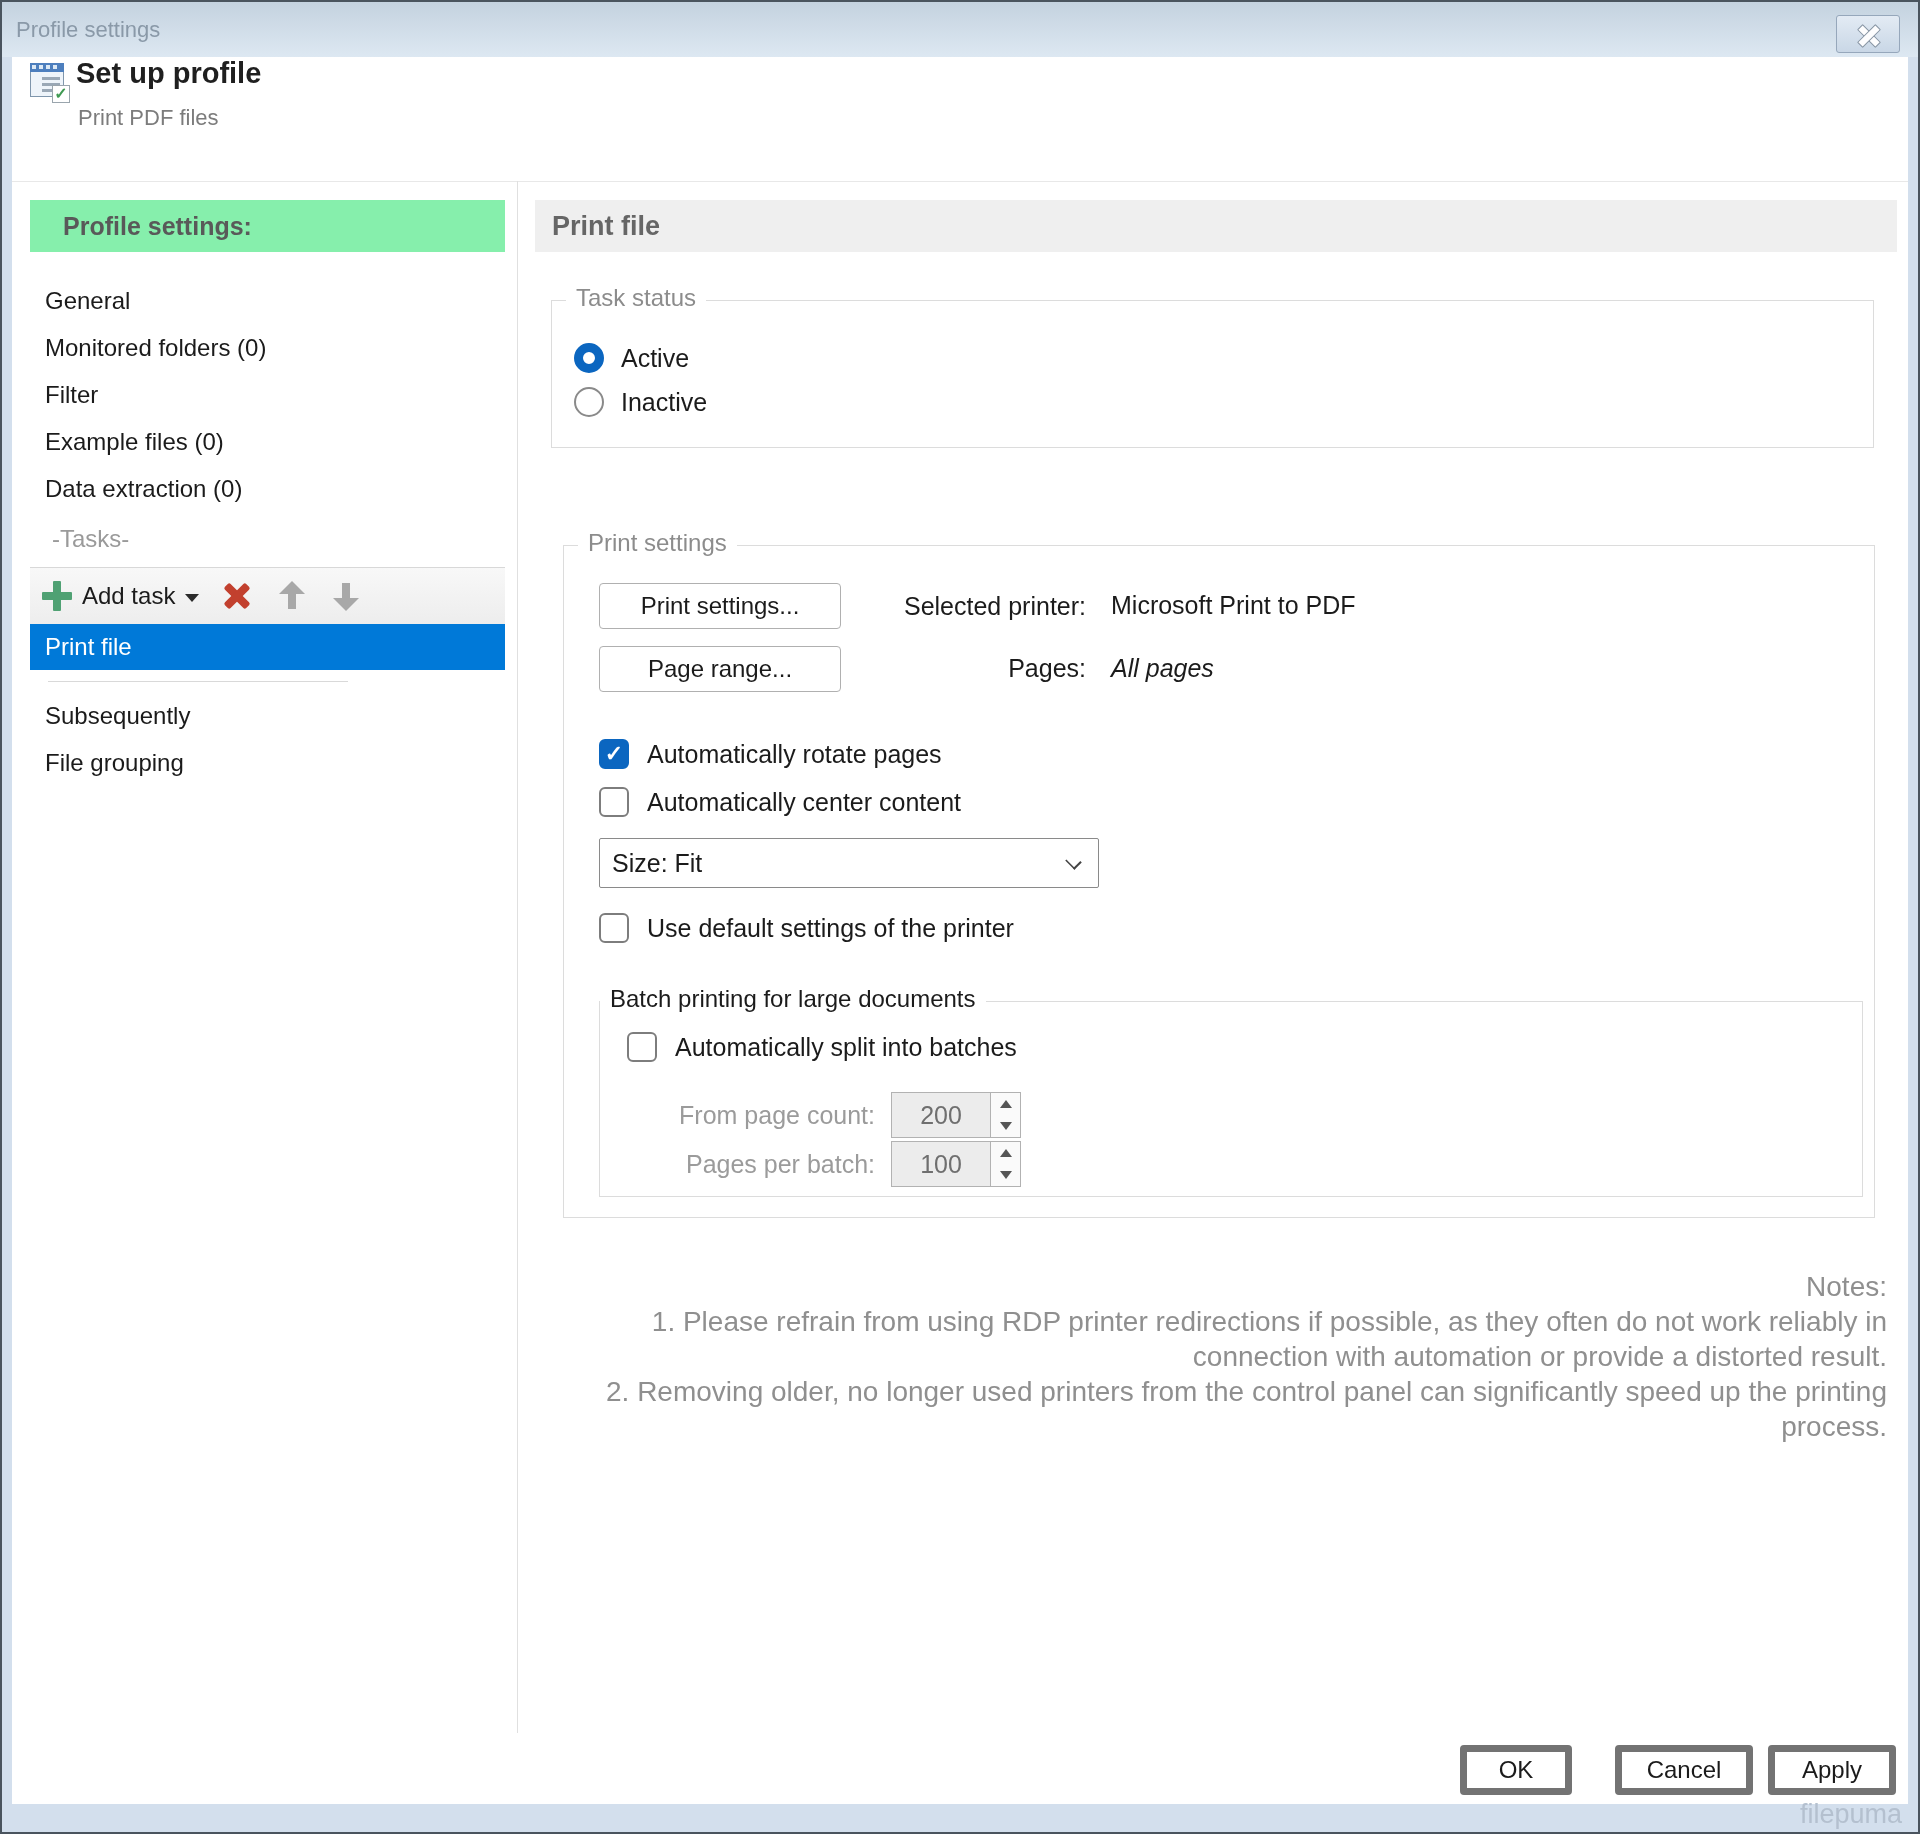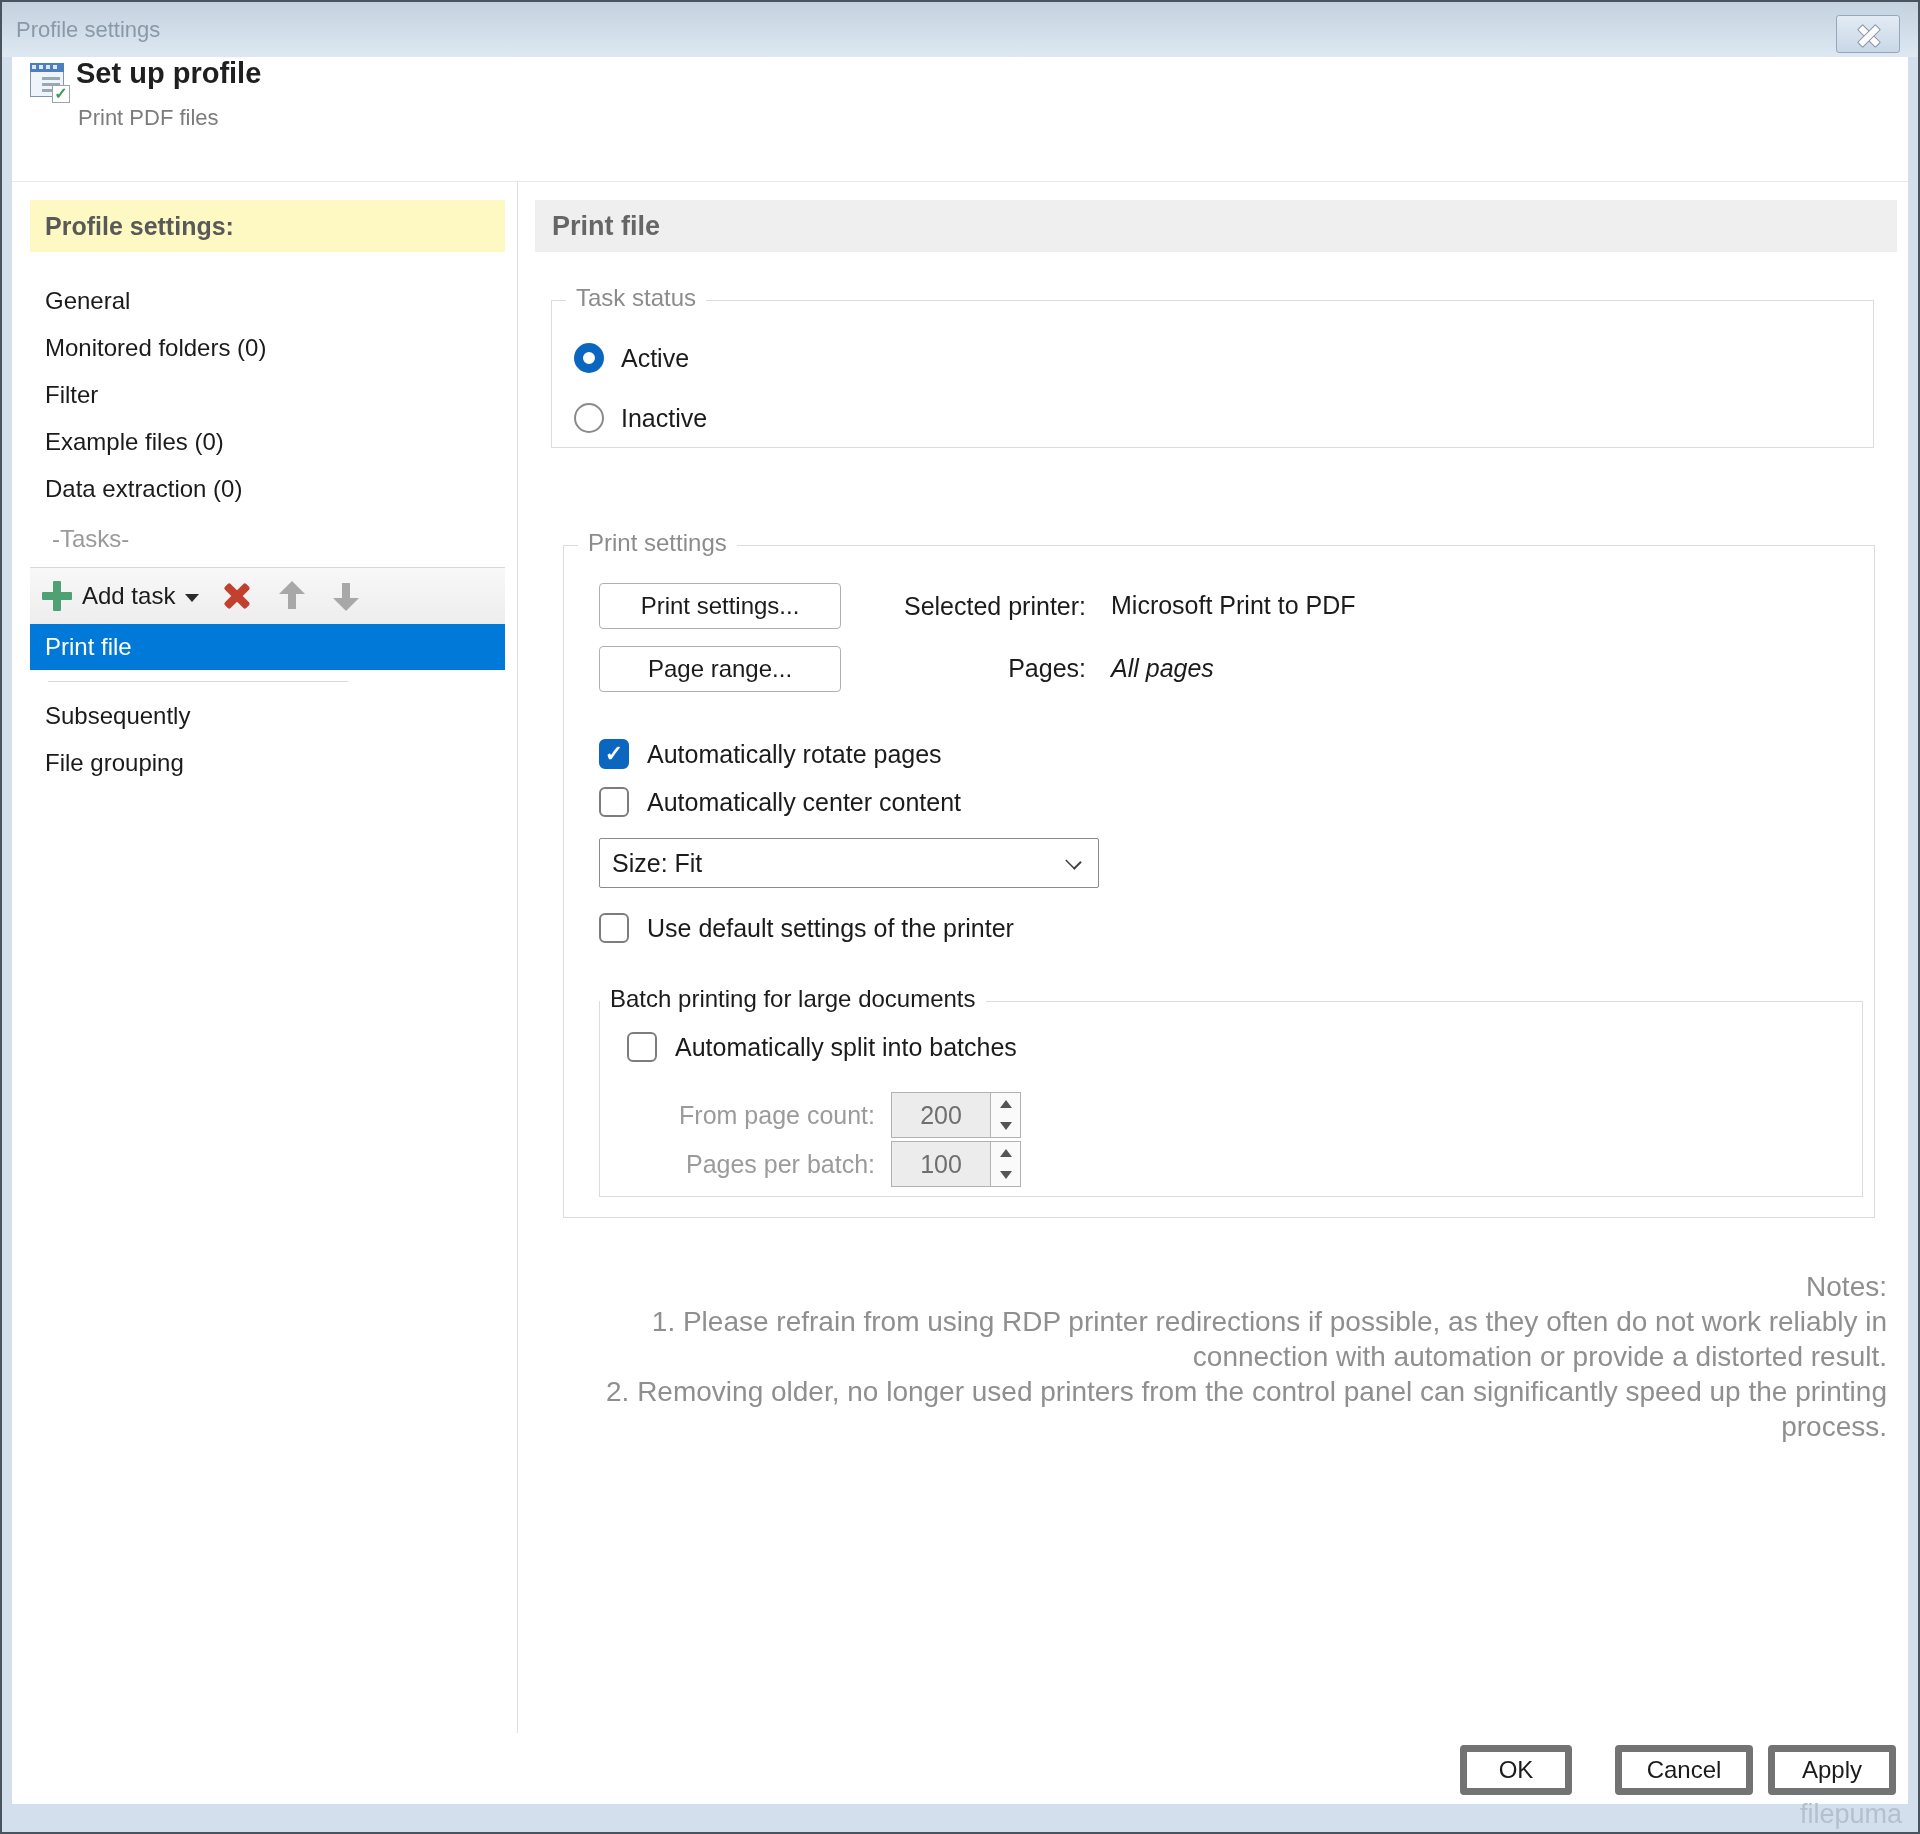--- a/index.html
+++ b/index.html
@@ -34,21 +34,21 @@
                     border:1px solid #9aa5ad; display:flex; align-items:center; justify-content:center; }
   .app-icon .check { color:#3f9a52; font-size:16px; font-weight:700; line-height:1; }
   .hdr-title { position:absolute; left:64px; top:0; font-size:29px; font-weight:600; color:#1f1f1f; }
   .hdr-sub { position:absolute; left:66px; top:48px; font-size:22px; color:#7c7c7c; }
 
   .body-sep { position:absolute; left:0; right:0; top:124px; height:0; border-top:1px solid #e8e8e8; }
   .v-divider { position:absolute; left:505px; top:124px; height:1552px; width:1px; background:#e0e0e0; }
 
   
   .sidebar { position:absolute; left:18px; top:143px; width:475px; }
-  .sb-heading { height:52px; background:#fef9c3; line-height:52px; padding-left:15px;
+  .sb-heading { height:52px; background:#86efac; line-height:52px; padding-left:33px;
                 font-size:25px; font-weight:700; color:#595959; }
   .sb-list { margin-top:25px; }
   .sb-item { height:47px; line-height:47px; padding-left:15px; font-size:24px; color:#1b1b1b; cursor:default; }
   .sb-tasks-label { height:47px; line-height:47px; padding-left:22px; font-size:24px; color:#9a9a9a; margin-top:3px; }
   .sb-toolbar { margin-top:5px; height:57px; border-top:1px solid #d8d8d8;
                 background:linear-gradient(#f8f8f8,#ededed);
                 display:flex; align-items:center; padding-left:12px; gap:0; }
   .plus-icon { position:relative; width:30px; height:30px; margin-right:10px; }
   .plus-icon::before { content:""; position:absolute; left:0; top:11px; width:30px; height:8px; background:#4fa173; border-radius:1px; }
   .plus-icon::after  { content:""; position:absolute; left:11px; top:0; width:8px; height:30px; background:#4fa173; border-radius:1px; }
@@ -191,21 +191,21 @@
 
     <div class="main">
       <div class="main-heading">Print file</div>
 
       <div class="fieldset fs-task">
         <span class="legend">Task status</span>
         <div class="radio-row" style="top:42px;">
           <span class="radio on"></span>
           <span class="radio-label">Active</span>
         </div>
-        <div class="radio-row" style="top:102px;">
+        <div class="radio-row" style="top:86px;">
           <span class="radio"></span>
           <span class="radio-label">Inactive</span>
         </div>
       </div>
 
       <div class="fieldset fs-print">
         <span class="legend">Print settings</span>
 
         <div class="dlg-btn" style="left:35px; top:37px;">Print settings...</div>
         <div class="dlg-btn" style="left:35px; top:100px;">Page range...</div>

